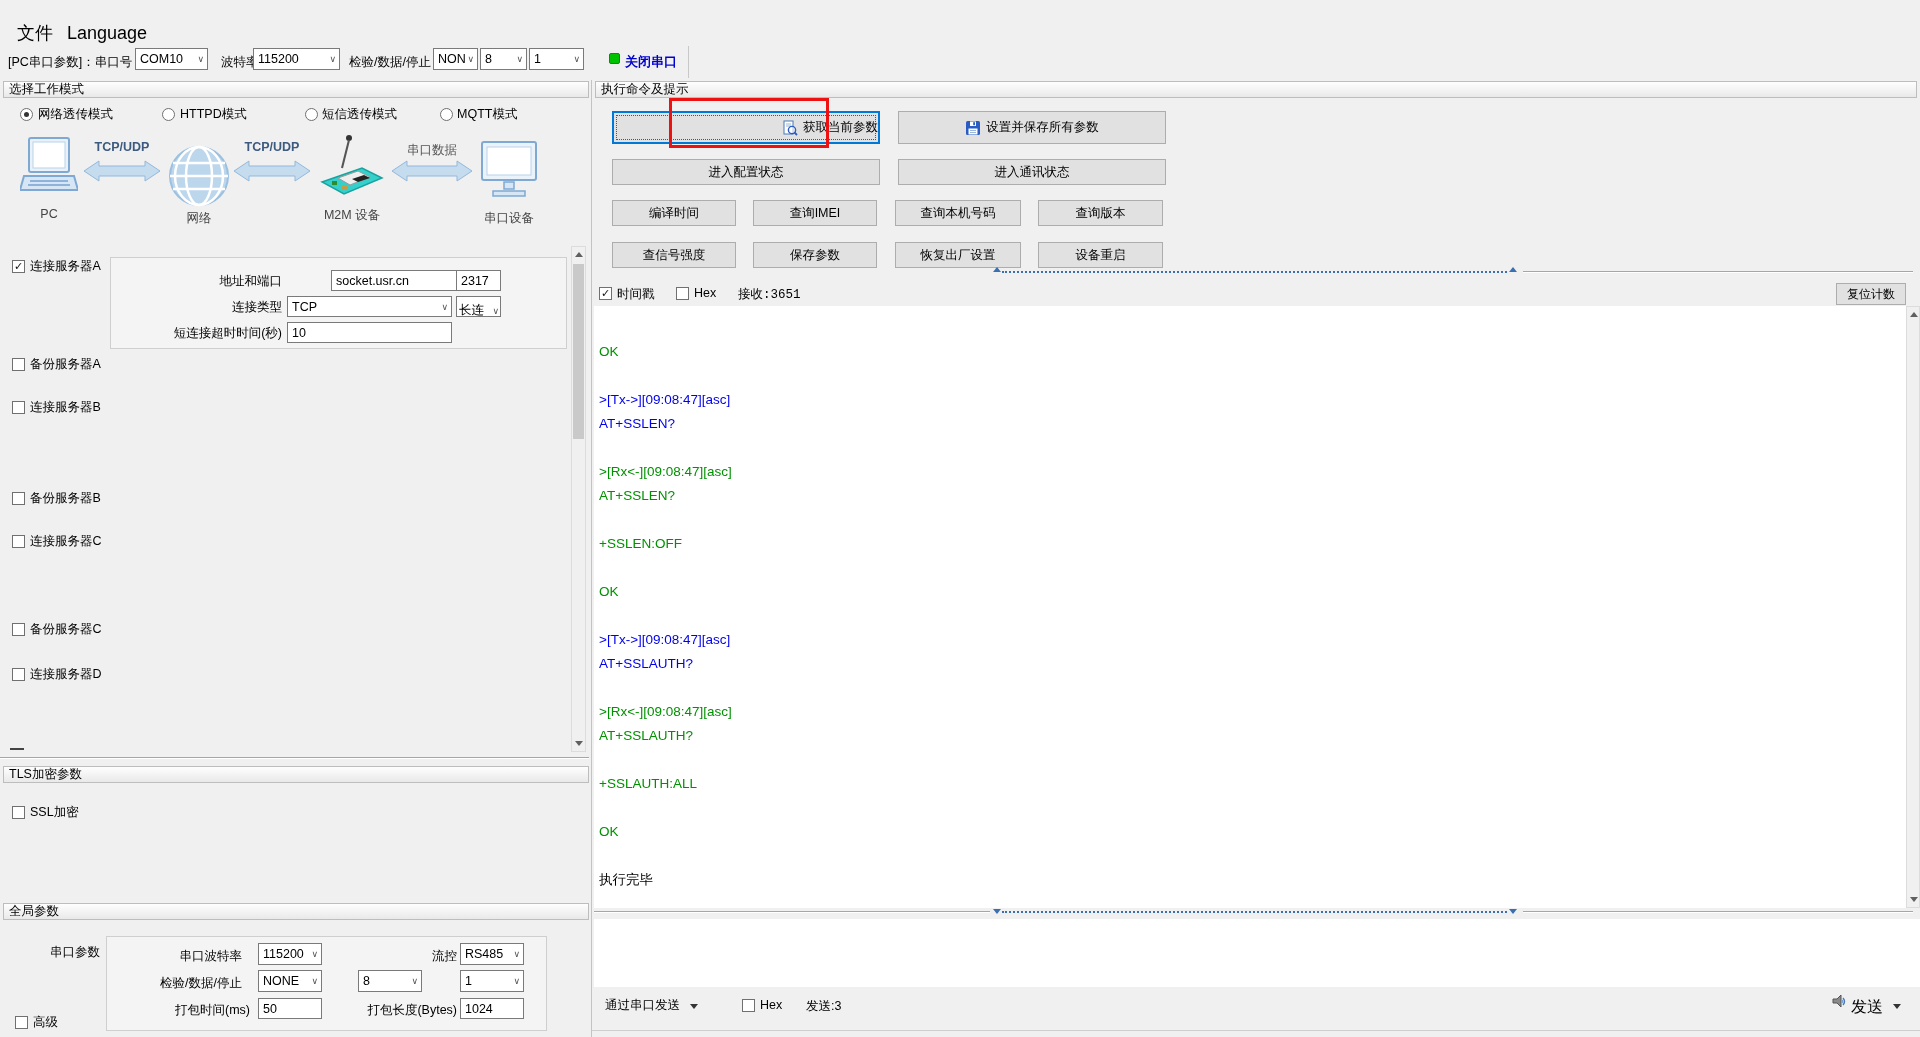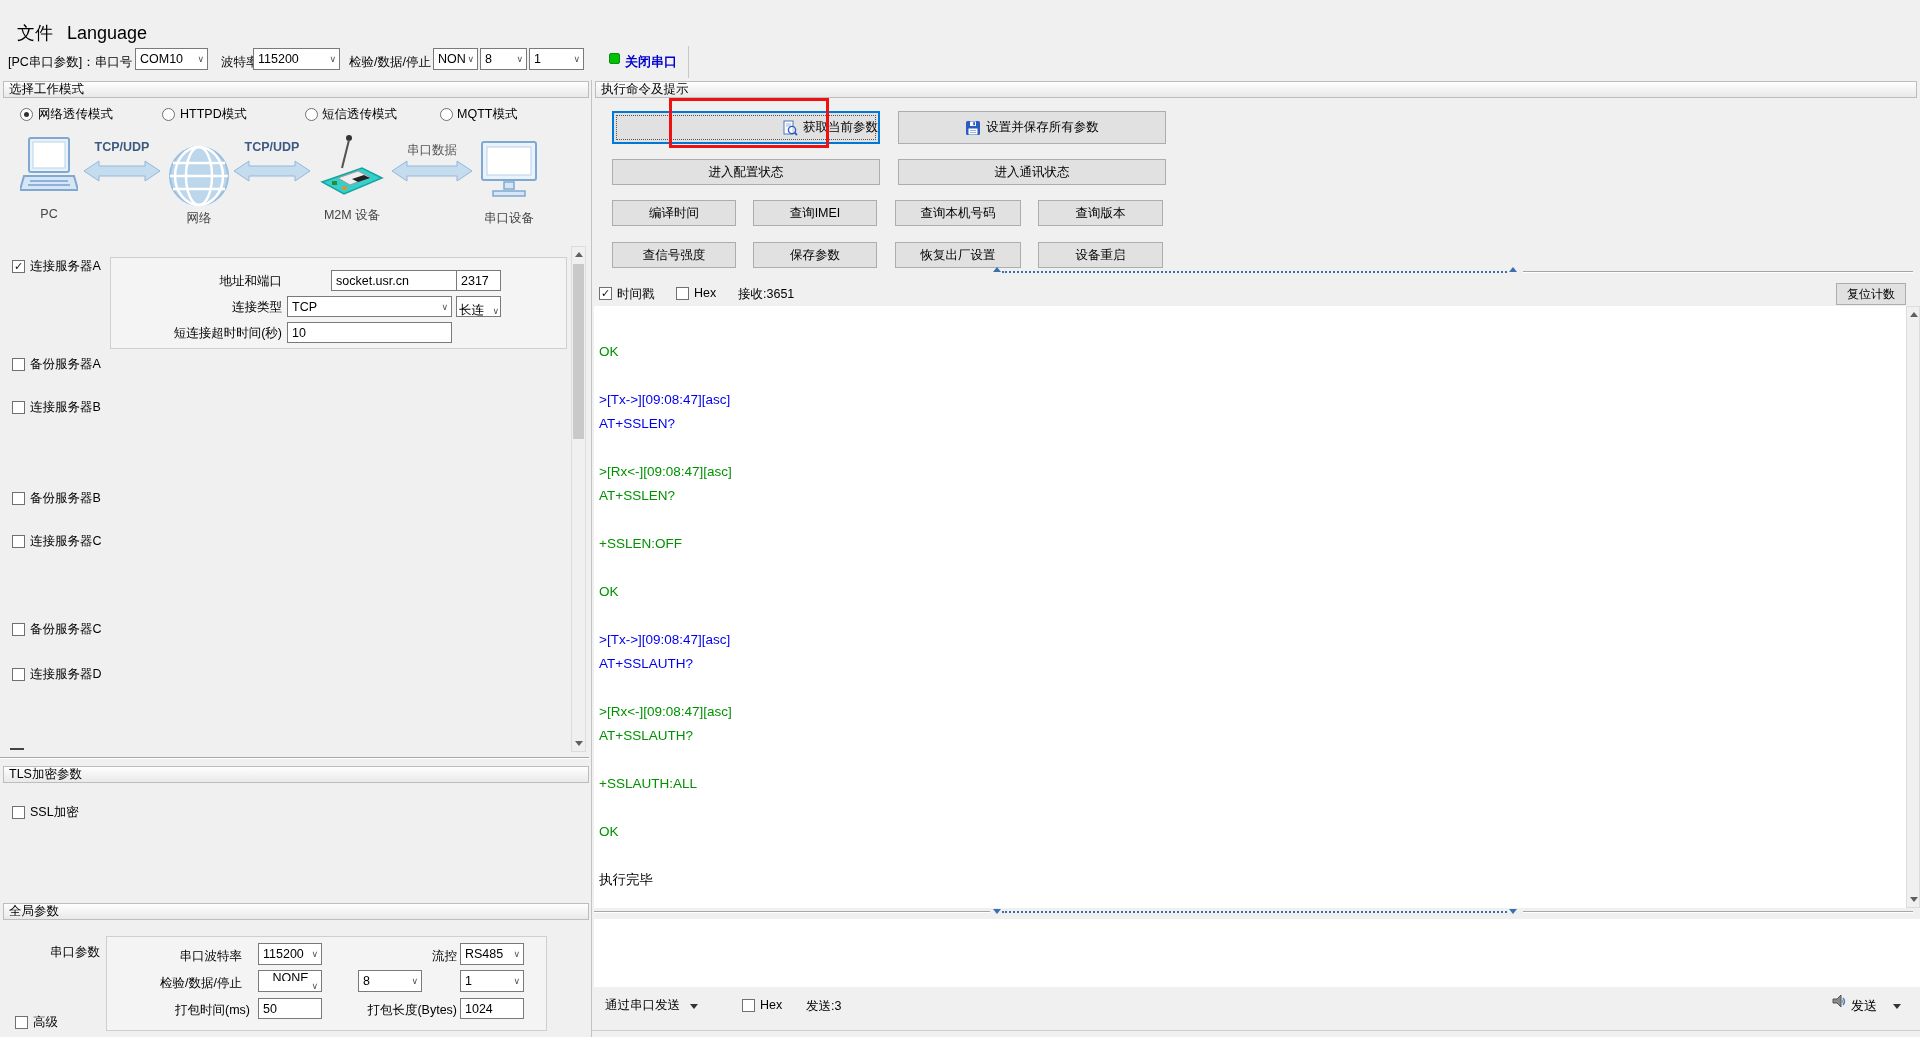--- a/index.html
+++ b/index.html
@@ -233,21 +233,21 @@
   <div class="combo" style="left:258px;top:943px;width:64px;">
     <span class="cb-text">115200</span>
       <span class="cb-arrow"></span>
   </div>
   <span class="lbl r" style="left:400px;top:948px;width:57px;">流控</span>
   <div class="combo" style="left:460px;top:943px;width:64px;">
     <span class="cb-text">RS485</span>
       <span class="cb-arrow"></span>
   </div>
   <span class="lbl r" style="left:130px;top:975px;width:112px;">检验/数据/停止</span>
-  <div class="combo" style="left:258px;top:970px;width:64px;flex-direction:column;">
+  <div class="combo" style="left:258px;top:970px;width:64px;">
     <span class="cb-text">NONE</span>
       <span class="cb-arrow"></span>
   </div>
   <div class="combo" style="left:358px;top:970px;width:64px;">
     <span class="cb-text">8</span>
       <span class="cb-arrow"></span>
   </div>
   <div class="combo" style="left:460px;top:970px;width:64px;">
     <span class="cb-text">1</span>
       <span class="cb-arrow"></span>
@@ -322,21 +322,21 @@
 
   <span class="mini-tri-up" style="left:993px;top:267px;"></span>
   <div class="dotted-track" style="left:1002px;top:271px;width:505px;"></div>
   <span class="mini-tri-up" style="left:1509px;top:267px;"></span>
   <div class="etched" style="left:1523px;top:271px;width:390px;"></div>
 
   <span class="checkbox checked" style="left:599px;top:287px;"></span>
   <span class="small-txt" style="left:617px;top:286px;">时间戳</span>
   <span class="checkbox" style="left:676px;top:287px;"></span>
   <span class="small-txt" style="left:694px;top:286px;">Hex</span>
-  <span class="small-txt" style="left:738px;top:286px;">接收:3651</span>
+  <span class="small-txt" style="left:738px;top:286px;font-family:Liberation Mono, monospace;">接收:3651</span>
   <div class="btn" style="left:1836px;top:283px;width:70px;height:22px;font-size:12px;">
     <span>复位计数</span>
   </div>
 
   <div class="log-bg" style="left:594px;top:306px;width:1312px;height:602px;"></div>
   <div class="log-lines" style="left:594px;top:306px;width:1300px;">
       <div class="log-line green">OK</div>
       <div class="log-line green">&nbsp;</div>
       <div class="log-line blue">&gt;[Tx-&gt;][09:08:47][asc]</div>
       <div class="log-line blue">AT+SSLEN?</div>
@@ -381,17 +381,17 @@
   <span class="dd-tri" style="left:690px;top:1004px;"></span>
   <span class="checkbox" style="left:742px;top:999px;"></span>
   <span class="small-txt" style="left:760px;top:998px;">Hex</span>
   <span class="small-txt" style="left:806px;top:998px;">发送:3</span>
 
   <svg class="abs" style="left:1831px;top:993px;" width="17" height="17" viewBox="0 0 17 17">
     <polygon points="2,6 6,6 10,2 10,14 6,10 2,10" fill="#8a8a8a" stroke="#555" stroke-width="1"></polygon>
     <path d="M12 5 Q15 8.5 12 12" fill="none" stroke="#4a7ab8" stroke-width="1.4"></path>
     <path d="M11 7 Q12.5 8.5 11 10" fill="none" stroke="#7aa0cc" stroke-width="1.2"></path>
   </svg>
-  <span class="small-txt" style="left:1851px;top:997px;font-size:13px;">发送</span>
+  <span class="small-txt" style="left:1851px;top:997px;font-size:16px;">发送</span>
   <span class="dd-tri" style="left:1893px;top:1004px;"></span>
 
   <div class="abs" style="left:592px;top:1030px;width:1328px;height:1px;background:#cfcfcf;"></div>
 </div>
 
 </body></html>

